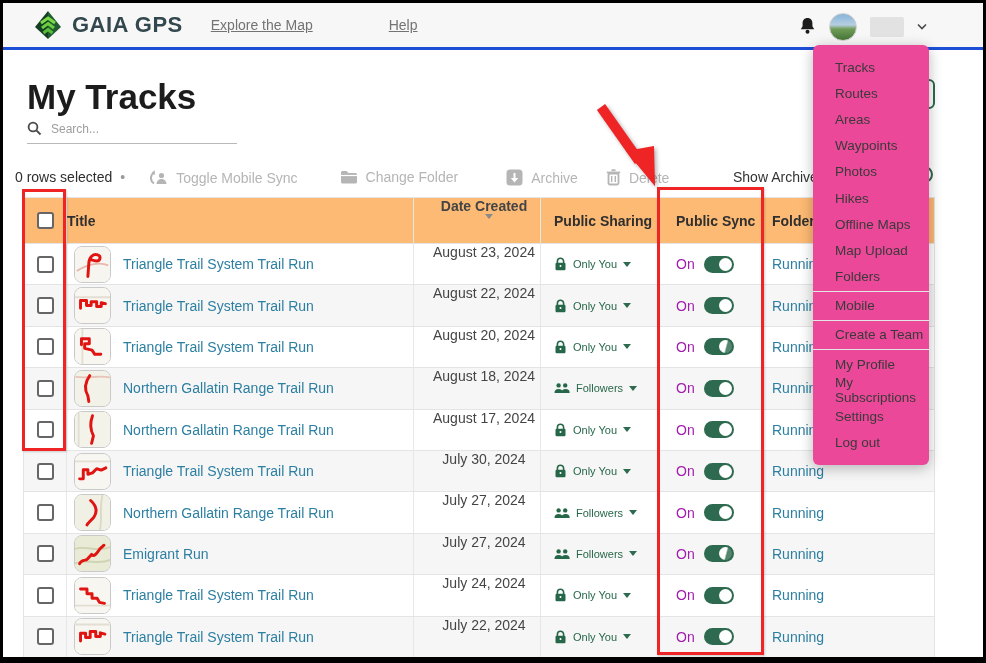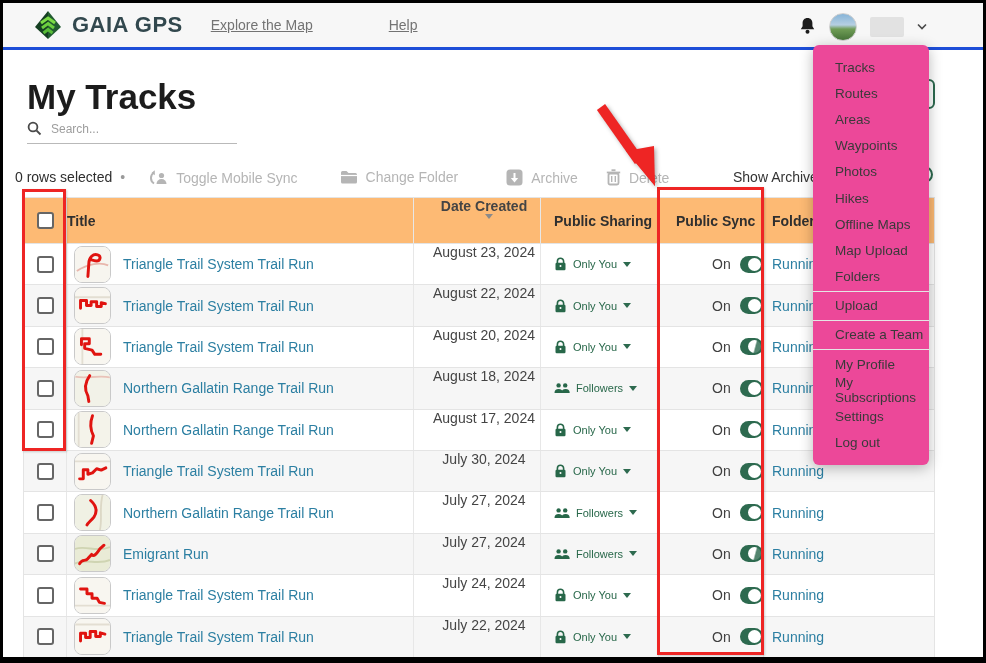--- a/index.html
+++ b/index.html
@@ -48,21 +48,21 @@
   .c-date { padding-left:14px; color:#444;flex-direction:column; }
   .c-share { padding-left:13px; gap:6px; }
   .c-sync { padding-left:17px; gap:9px; }
   .c-folder { padding-left:8px; }
   .h-label { padding-left:0; }
   .link { color:#2c7fa2; cursor:pointer; text-decoration:none; }
   .thumb { width:37px; height:37px; border:1px solid #c9c9c9; border-radius:8px; flex:0 0 auto; }
   .share-txt { color:#276749; font-size:11px; }
   .caret-dn { width:0; height:0; border-left:4px solid transparent; border-right:4px solid transparent; border-top:5px solid #2d6a4f; }
   .sort-caret { width:0; height:0; border-left:4px solid transparent; border-right:4px solid transparent; border-top:5px solid #8a8a8a; margin-left:9px; }
-  .on-lbl { color:#404040;margin-left:36px; }
+  .on-lbl { color:#a21caf; }
   .toggle { width:30px; height:17px; border-radius:9px; background:#2d6a4f; position:relative; cursor:pointer; }
   .toggle .knob { position:absolute; right:2px; top:2px; width:13px; height:13px; border-radius:50%; background:#fff; }
   .toggle.half .knob { background:linear-gradient(105deg,#fff 50%, rgba(255,255,255,.18) 60%); }
 
   
   .menu { position:absolute; left:810px; top:42px; width:116px; background:#ec4899; border-radius:6px; box-shadow:0 3px 14px rgba(0,0,0,.28); padding:9px 0; z-index:50; }
   .menu-item { height:26.2px; display:flex; align-items:center; padding-left:22px; font-size:13.5px; color:#3a3a3a; cursor:pointer; }
   .menu-div { height:1px; background:#e5e5e5; margin:1px 0; }
 
   
@@ -553,21 +553,21 @@
       <div class="menu-item">Tracks</div>
       <div class="menu-item">Routes</div>
       <div class="menu-item">Areas</div>
       <div class="menu-item">Waypoints</div>
       <div class="menu-item">Photos</div>
       <div class="menu-item">Hikes</div>
       <div class="menu-item">Offline Maps</div>
       <div class="menu-item">Map Upload</div>
       <div class="menu-item">Folders</div>
       <div class="menu-div"></div>
-      <div class="menu-item">Upload</div>
+      <div class="menu-item">Mobile</div>
       <div class="menu-div"></div>
       <div class="menu-item">Create a Team</div>
       <div class="menu-div"></div>
       <div class="menu-item">My Profile</div>
       <div class="menu-item">My Subscriptions</div>
       <div class="menu-item">Settings</div>
       <div class="menu-item">Log out</div>
     </div>
 
   <div class="anno-box anno-left"></div>

